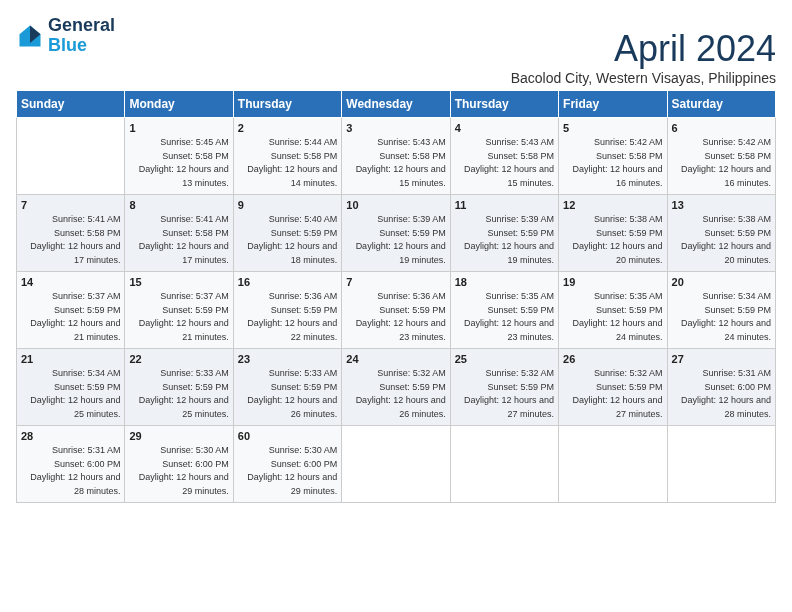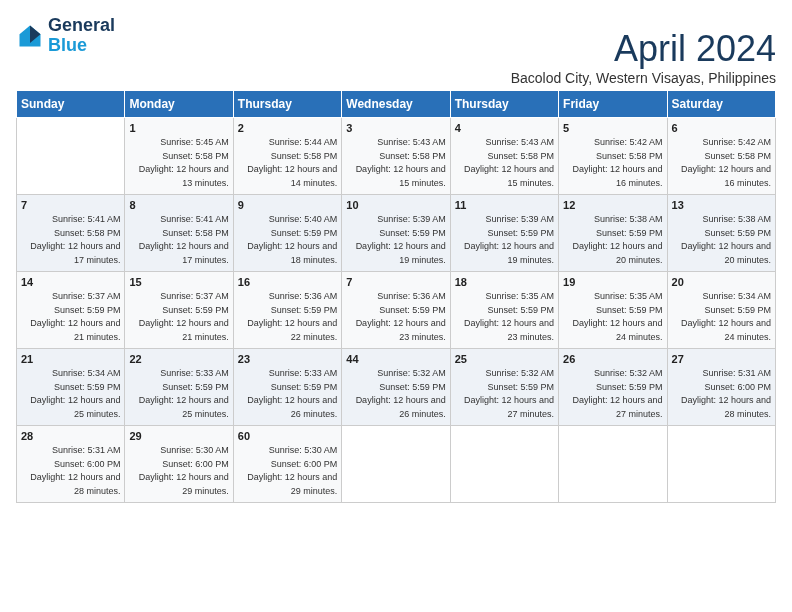--- a/index.html
+++ b/index.html
@@ -223,21 +223,21 @@
         </td>
         <td>
           <span class="day-number">22</span>
           <div class="day-info">Sunrise: 5:33 AM<br>Sunset: 5:59 PM<br>Daylight: 12 hours and 25 minutes.</div>
         </td>
         <td>
           <span class="day-number">23</span>
           <div class="day-info">Sunrise: 5:33 AM<br>Sunset: 5:59 PM<br>Daylight: 12 hours and 26 minutes.</div>
         </td>
         <td>
-          <span class="day-number">44</span>
+          <span class="day-number">24</span>
           <div class="day-info">Sunrise: 5:32 AM<br>Sunset: 5:59 PM<br>Daylight: 12 hours and 26 minutes.</div>
         </td>
         <td>
           <span class="day-number">25</span>
           <div class="day-info">Sunrise: 5:32 AM<br>Sunset: 5:59 PM<br>Daylight: 12 hours and 27 minutes.</div>
         </td>
         <td>
           <span class="day-number">26</span>
           <div class="day-info">Sunrise: 5:32 AM<br>Sunset: 5:59 PM<br>Daylight: 12 hours and 27 minutes.</div>
         </td>

